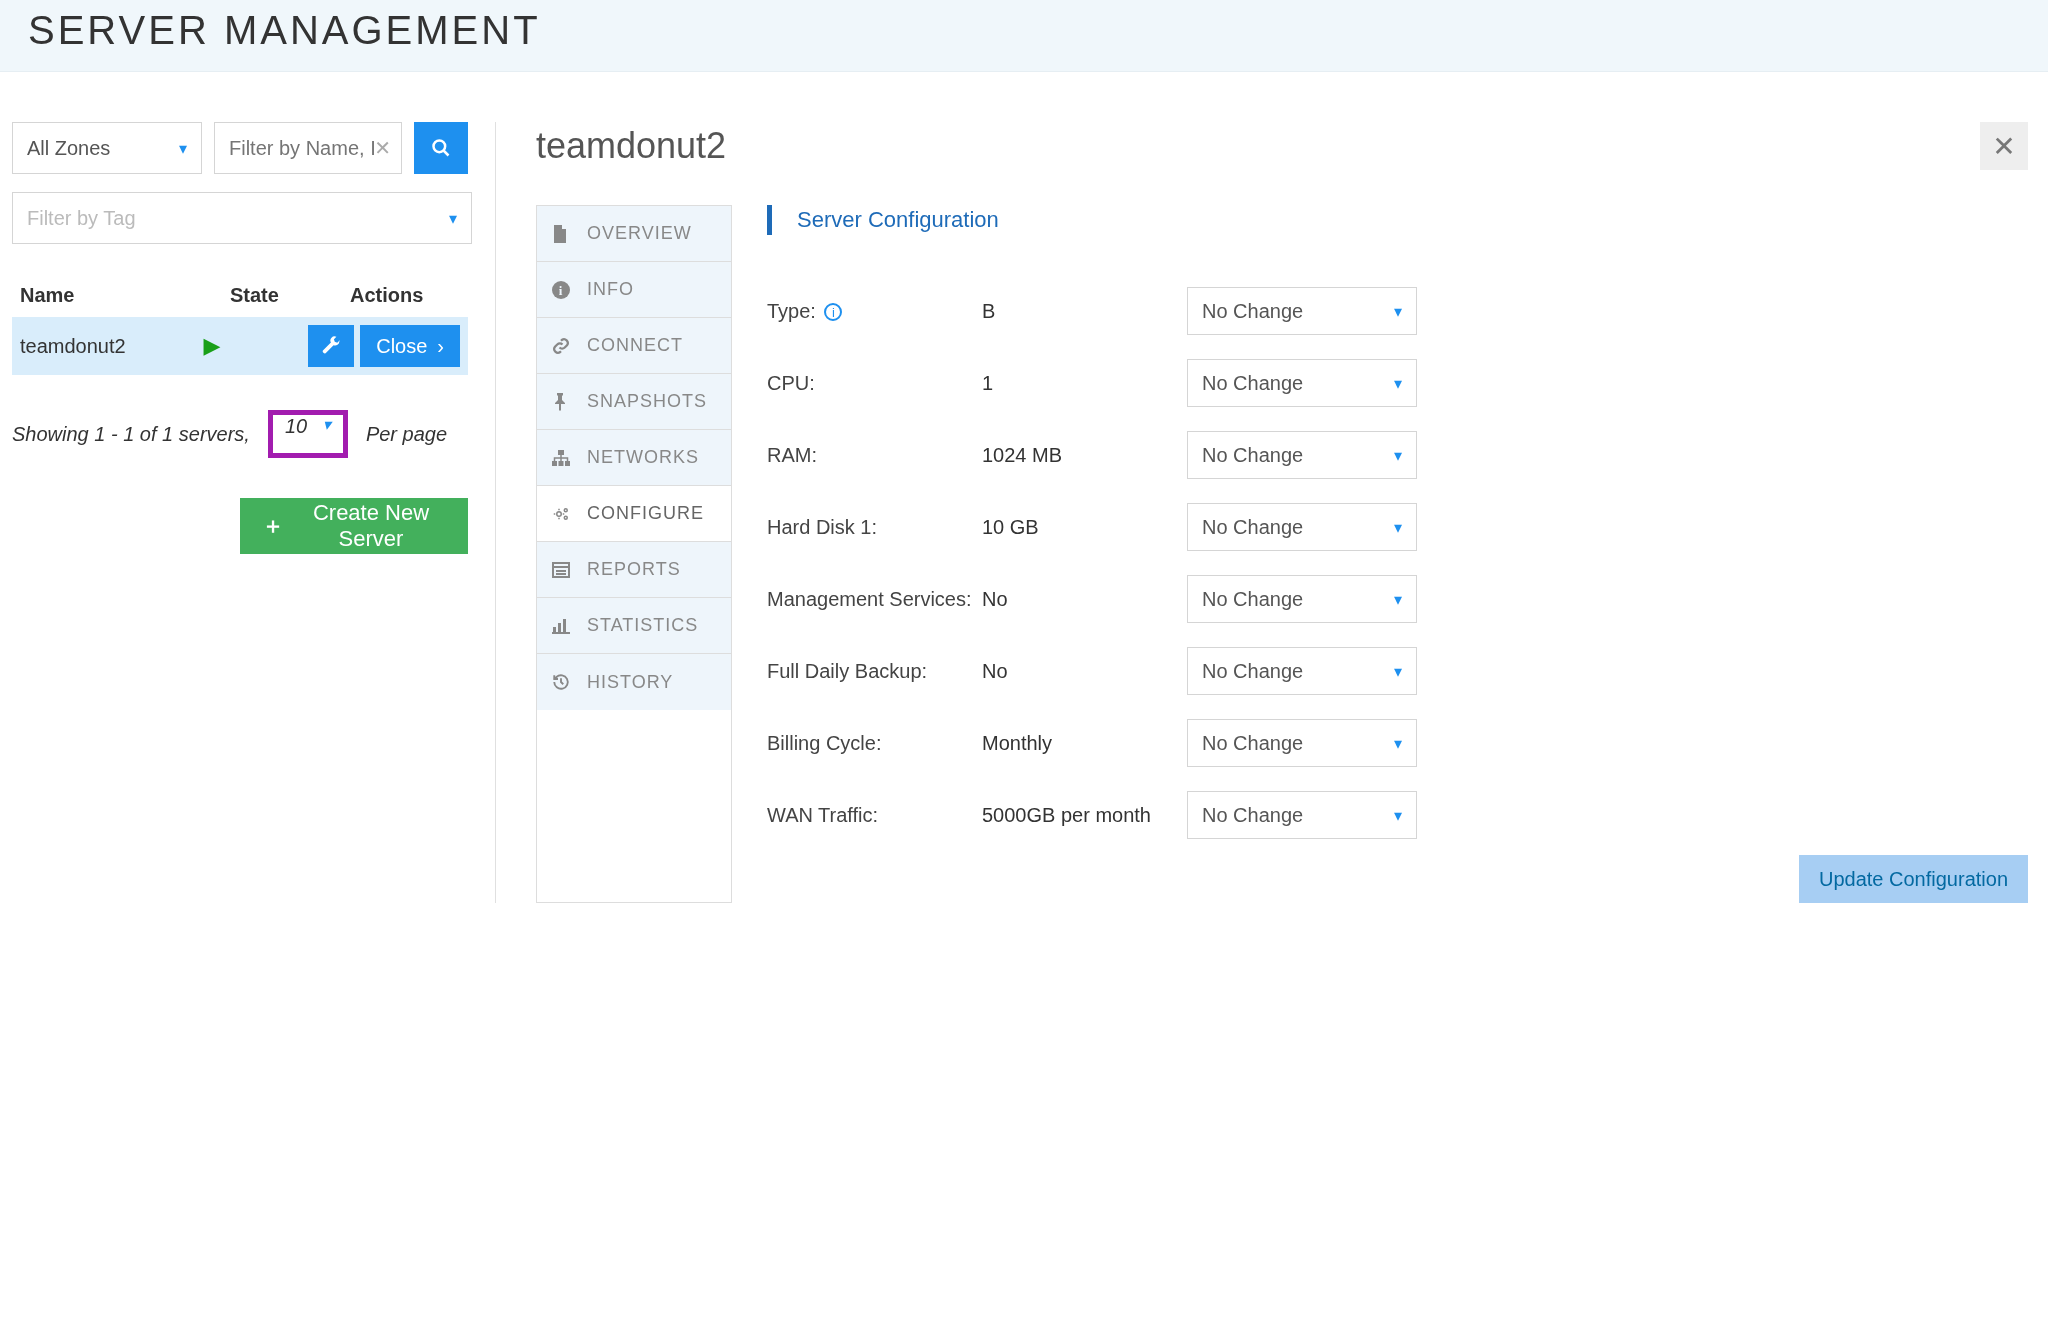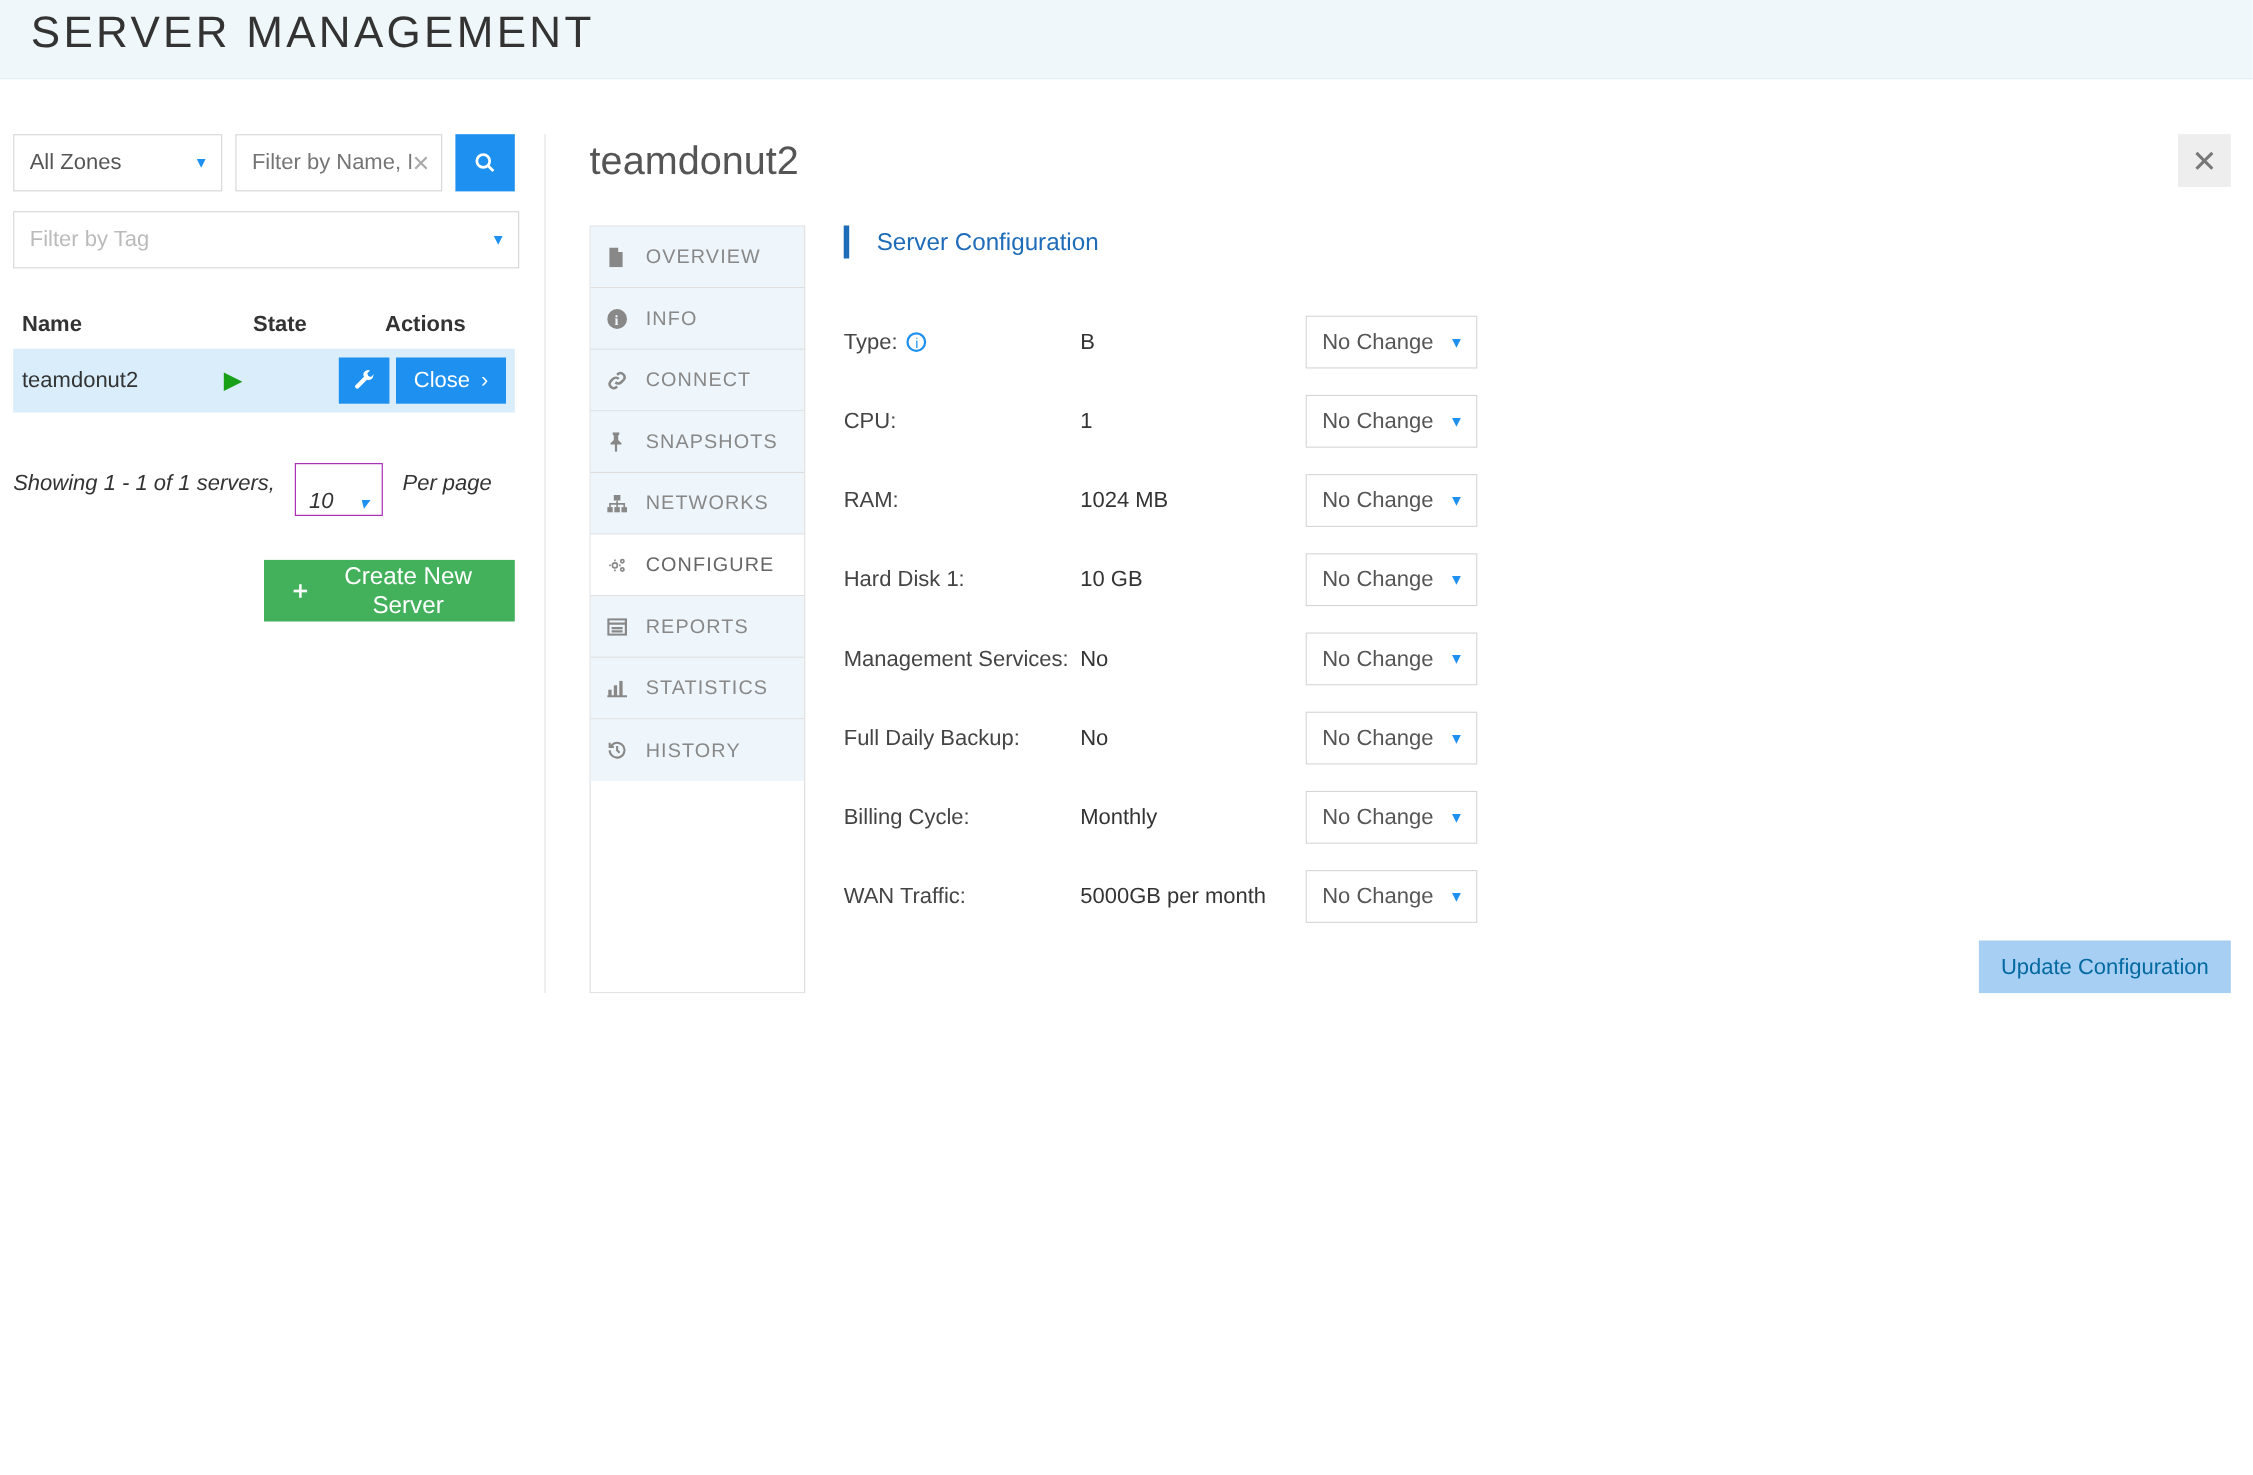--- a/index.html
+++ b/index.html
@@ -18,40 +18,40 @@
 .col-name { width: 210px; }
 .col-state { width: 120px; }
 .col-actions { flex: 1; }
 .tbl-row { display: flex; align-items: center; background: #d9edfb; padding: 8px; height: 58px; }
 .cell-name { width: 210px; color: #333; }
 .cell-state { width: 120px; color: #19a019; font-size: 22px; }
 .cell-actions { flex: 1; display: flex; gap: 6px; }
 .config-btn { width: 46px; height: 42px; background: #1e90ef; color: #fff; border: none; display: flex; align-items: center; justify-content: center; cursor: pointer; }
 .close-btn { height: 42px; background: #1e90ef; color: #fff; border: none; padding: 0 16px; cursor: pointer; display: flex; align-items: center; gap: 10px; font-size: 20px; }
 .pager-row { display: flex; align-items: center; gap: 18px; margin-top: 35px; color: #333; font-style: italic; }
-.per-page-select { width: 80px; height: 48px; border: 1px solid #a21caf; display: flex; align-items: flex-end; justify-content: space-between; padding: 0 12px; cursor: pointer; margin-top: 11px; }
+.per-page-select { width: 80px; height: 48px; border: 5px solid #a21caf; display: flex; align-items: flex-start; justify-content: space-between; padding: 0 12px; cursor: pointer; }
 .create-btn { margin-top: 40px; background: #43b05c; color: #fff; border: none; height: 56px; padding: 0 22px; font-size: 22px; cursor: pointer; display: flex; align-items: center; gap: 12px; margin-left: 228px; }
 .divider { width: 1px; background: #e0e0e0; margin: 0 30px 0 15px; }
 .right-col { flex: 1; padding-right: 20px; padding-left: 10px; }
 .detail-head { display: flex; align-items: center; justify-content: space-between; margin-bottom: 35px; }
 .detail-title { font-size: 36px; color: #555; font-weight: 400; }
 .close-x { width: 48px; height: 48px; background: #eee; color: #777; font-size: 28px; display: flex; align-items: center; justify-content: center; cursor: pointer; }
 .detail-body { display: flex; gap: 35px; }
 .tab-nav { width: 196px; border: 1px solid #ddd; }
 .tab-item { height: 56px; display: flex; align-items: center; gap: 15px; padding: 0 15px; background: #eef5fb; color: #888; border-bottom: 1px solid #ddd; cursor: pointer; letter-spacing: 1px; font-size: 18px; }
 .tab-item:last-child { border-bottom: none; }
 .tab-item.active { background: #fff; color: #666; }
 .tab-item .icon { width: 20px; text-align: center; color: #888; }
 .config-panel { flex: 1; }
 .panel-title-row { border-left: 5px solid #1e6bb8; padding-left: 25px; margin-bottom: 40px; height: 30px; display: flex; align-items: center; }
 .panel-title { color: #1e6bb8; font-size: 22px; }
 .cfg-row { display: flex; align-items: center; height: 72px; }
 .cfg-label { width: 215px; color: #444; }
 .cfg-value { width: 205px; color: #333; }
-.cfg-select { width: 156px; height: 48px; border: 1px solid #d5d5d5; display: flex; align-items: center; justify-content: space-between; padding: 16px 14px; cursor: pointer; color: #555; }
+.cfg-select { width: 230px; height: 48px; border: 1px solid #d5d5d5; display: flex; align-items: center; justify-content: space-between; padding: 16px 14px; cursor: pointer; color: #555; }
 .chev { color: #1e90ef; font-size: 16px; }
 .update-btn { background: #a7cef3; color: #0369a1; border: none; height: 48px; padding: 0 20px; font-size: 20px; cursor: pointer; float: right; margin-top: 4px; }
 .info-circle { display: inline-block; width: 18px; height: 18px; border: 2px solid #1e90ef; border-radius: 50%; color: #1e90ef; font-size: 13px; text-align: center; line-height: 15px; vertical-align: middle; margin-left: 3px; }
 svg { display: block; }
 </style>
 </head>
 <body>
 
 <div class="header-bar">
   <h1>SERVER MANAGEMENT</h1>

